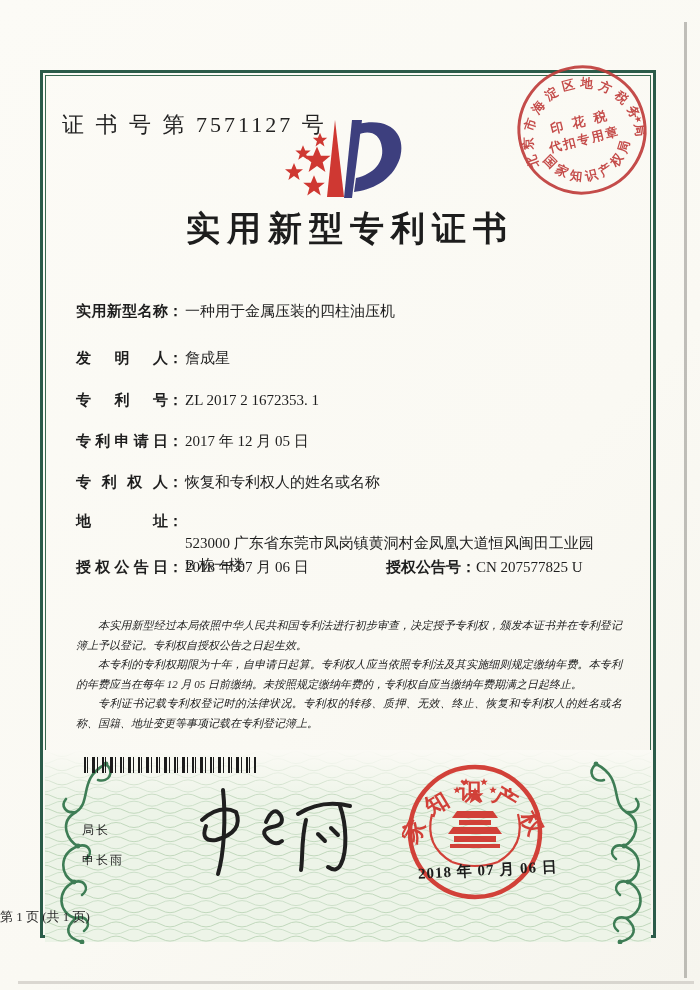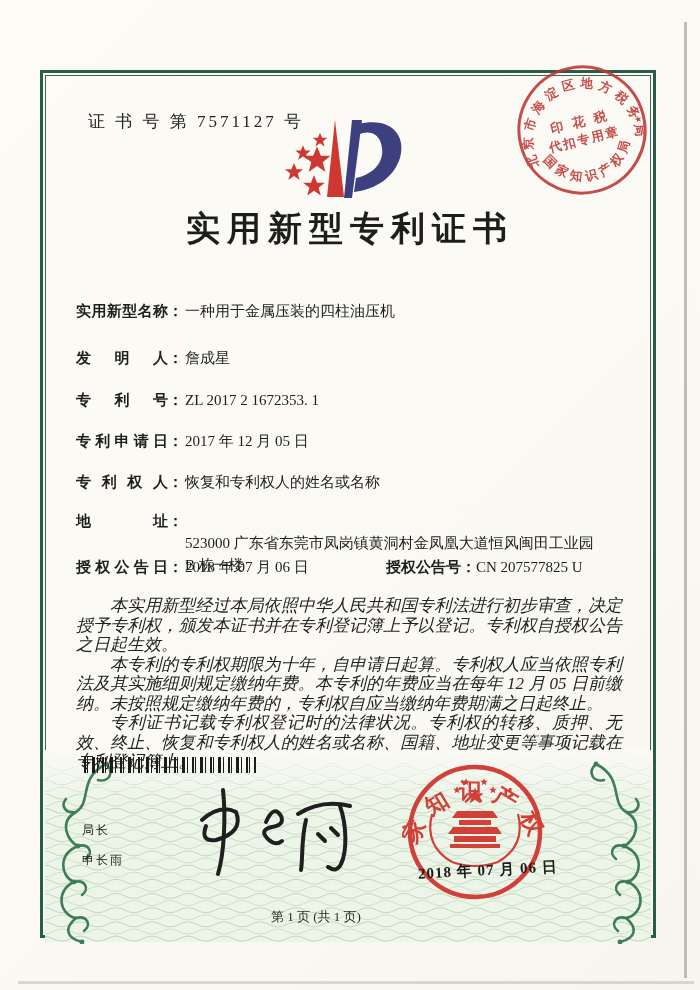--- a/index.html
+++ b/index.html
@@ -15,48 +15,48 @@
     position:absolute; left:40px; top:70px; width:616px; height:868px;
     border:3px solid #2b5b49;
   }
   .border-box::after { content:""; position:absolute; inset:2px; border:1px solid #38684f; }
 
   
   .band { position:absolute; left:45px; top:750px; width:606px; height:192px; background:#edf4e8; }
   .band-fade { position:absolute; left:45px; top:750px; width:606px; height:52px;
     background:linear-gradient(#fbfaf5, rgba(251,250,245,0)); }
 
-  .cert-no { position:absolute; left:88px; top:110px; font-size:17px; letter-spacing:3px; color:#232323; }
+  .cert-no { position:absolute; left:62px; top:110px; font-size:22px; letter-spacing:3px; color:#232323; }
 
   .title { position:absolute; left:0; top:206px; width:700px; text-align:center;
     font-size:34px; font-weight:bold; letter-spacing:7px; color:#1d1d1d; }
 
   .field-row { position:absolute; left:76px; width:560px; font-size:15px; color:#1e1e1e; white-space:nowrap; }
   .field-label { display:inline-block; width:92px; text-align:justify; text-align-last:justify; font-weight:bold; }
   .field-colon { font-weight:bold; }
   .field-value { padding-left:2px; }
   .field-value.wrap { white-space:normal; display:inline-block; width:424px; vertical-align:top; line-height:22px;margin-top:20px; }
   .grant-no-group { position:absolute; left:310px; top:0; white-space:nowrap; }
 
-  .paragraphs { position:absolute; left:76px; top:596px; width:546px;
-    font-size:17px; line-height:19.5px; color:#222; text-align:justify; font-style:italic; }
+  .paragraphs { position:absolute; left:76px; top:616px; width:546px;
+    font-size:11px; line-height:19.5px; color:#222; text-align:justify; font-style:italic; }
   .paragraphs p { text-indent:2em; }
 
   .barcode { position:absolute; left:84px; top:757px; width:172px; height:16px;
     background:repeating-linear-gradient(90deg,
       #1c1c1c 0 2px, transparent 2px 3px,
       #1c1c1c 3px 4px, transparent 4px 8px,
       #1c1c1c 8px 11px, transparent 11px 13px,
       #1c1c1c 13px 14px, transparent 14px 18px); }
 
   .director { position:absolute; left:82px; font-size:12px; color:#1b1b1b; letter-spacing:2px; font-family:"Liberation Sans",sans-serif; }
   .director.t { top:822px; }
   .director.n { top:852px; }
 
-  .page-info { position:absolute; left:0; top:908px; width:632px; text-align:center;
+  .page-info { position:absolute; left:0; top:908px; width:632px; text-align:left;
     font-size:13px; color:#2a2a2a; }
 
   .seal-date { position:absolute; left:418px; top:861px; font-size:15px; color:#1c1c1c;
     letter-spacing:1px; transform:rotate(-3deg); font-weight:bold; }
 
   .sig-svg { position:absolute; left:182px; top:780px; }
   .tax-stamp { position:absolute; left:512px; top:60px; transform:rotate(-14deg); opacity:.9; }
   .logo-svg { position:absolute; left:272px; top:98px; }
   .seal-svg { position:absolute; left:402px; top:756px; opacity:.93; }
   .orn { position:absolute; top:758px; }

